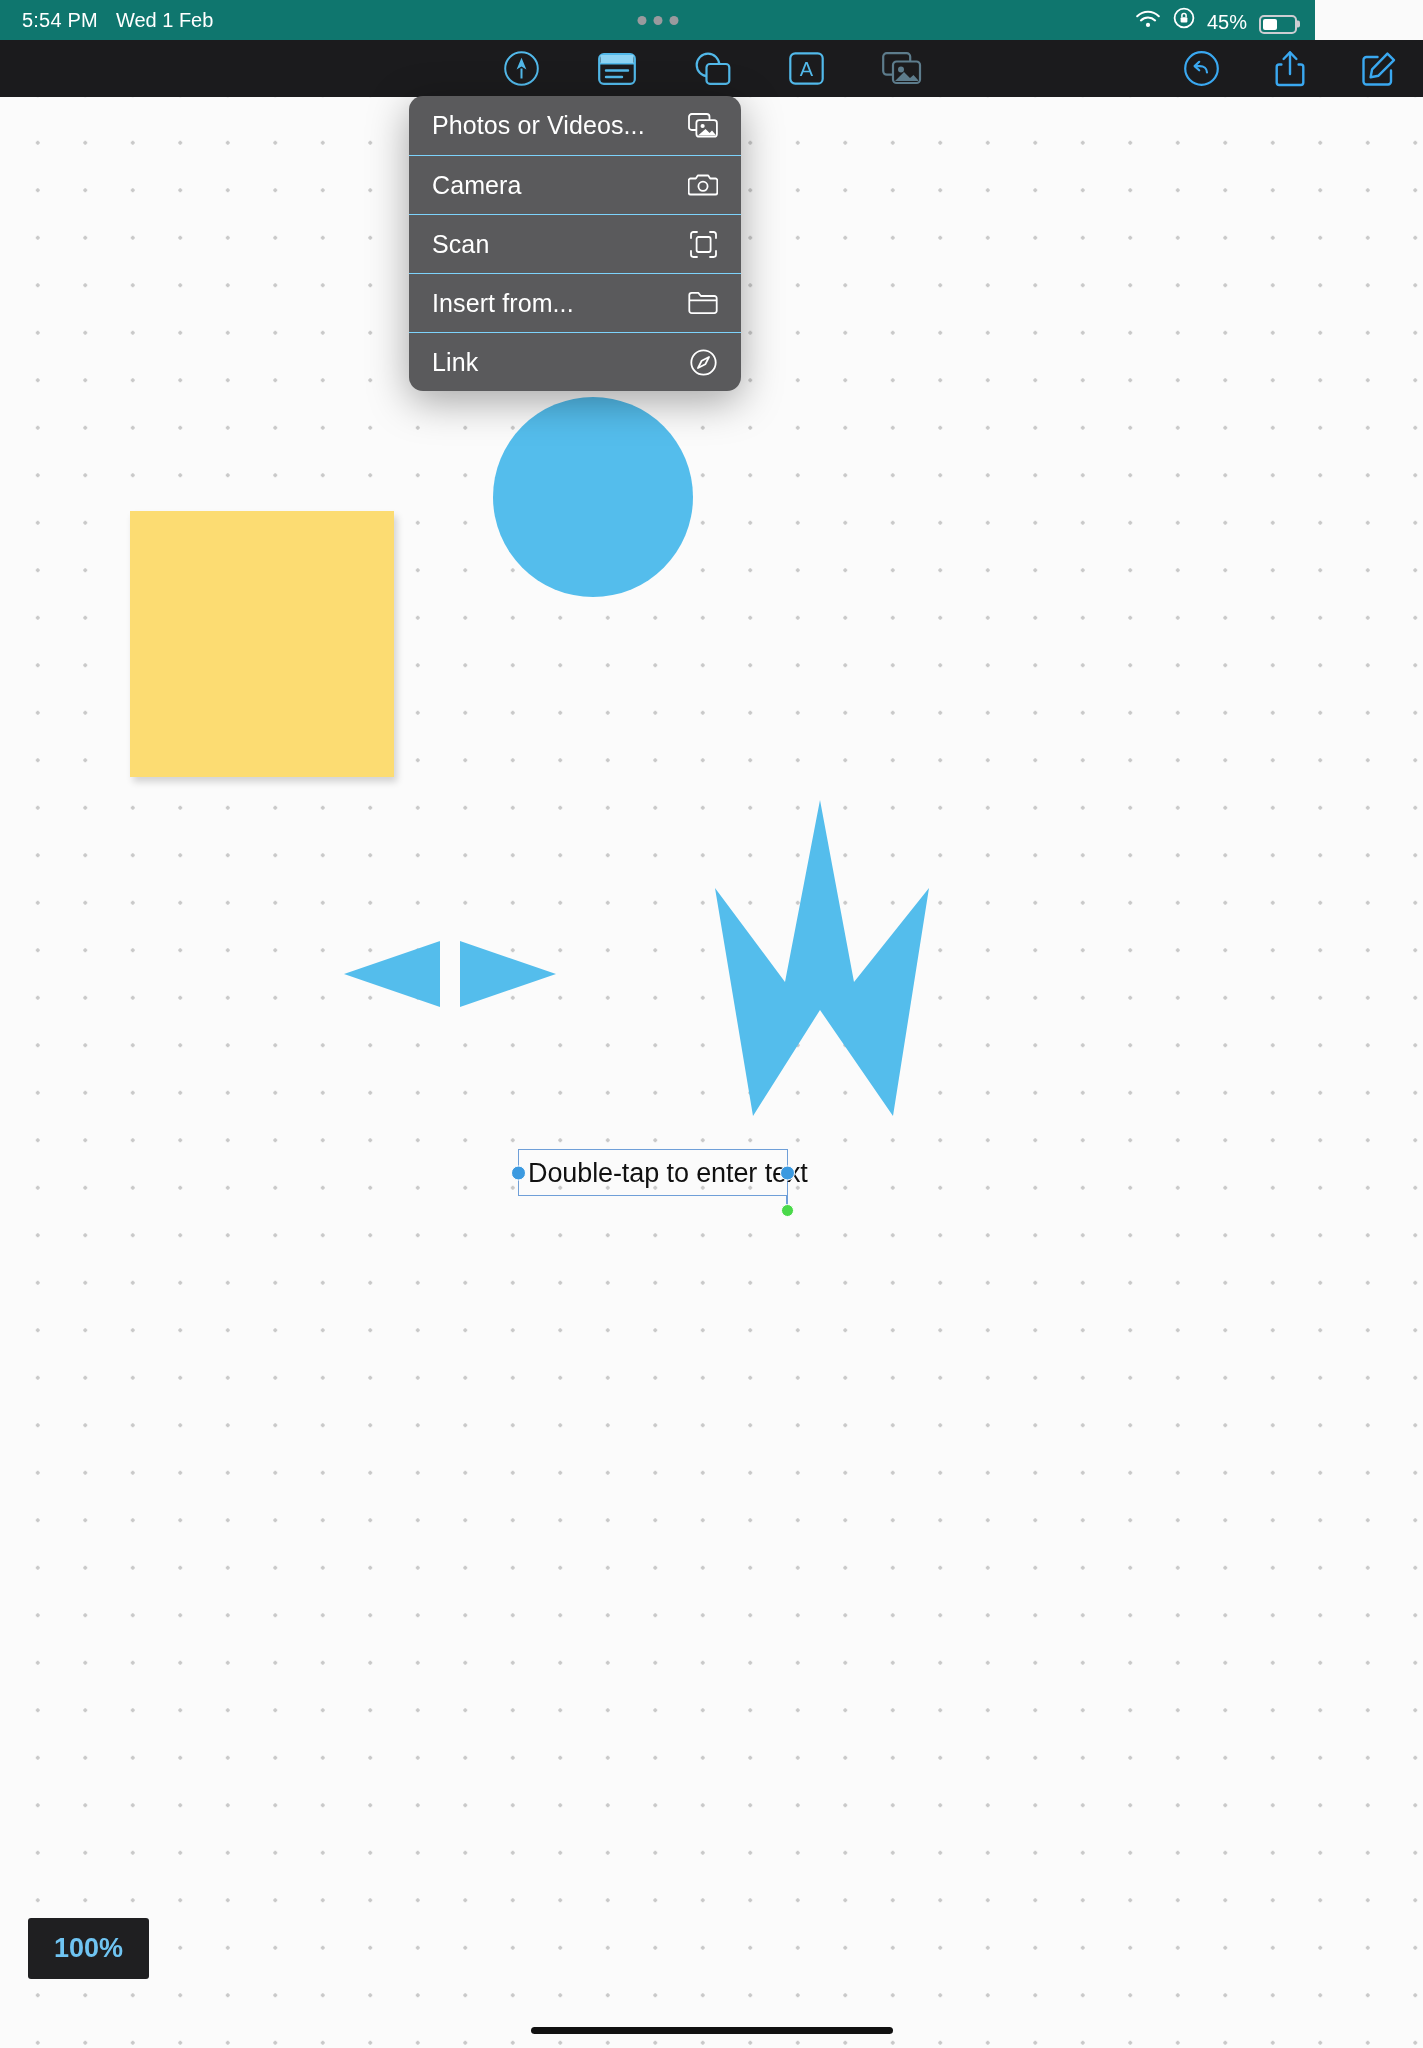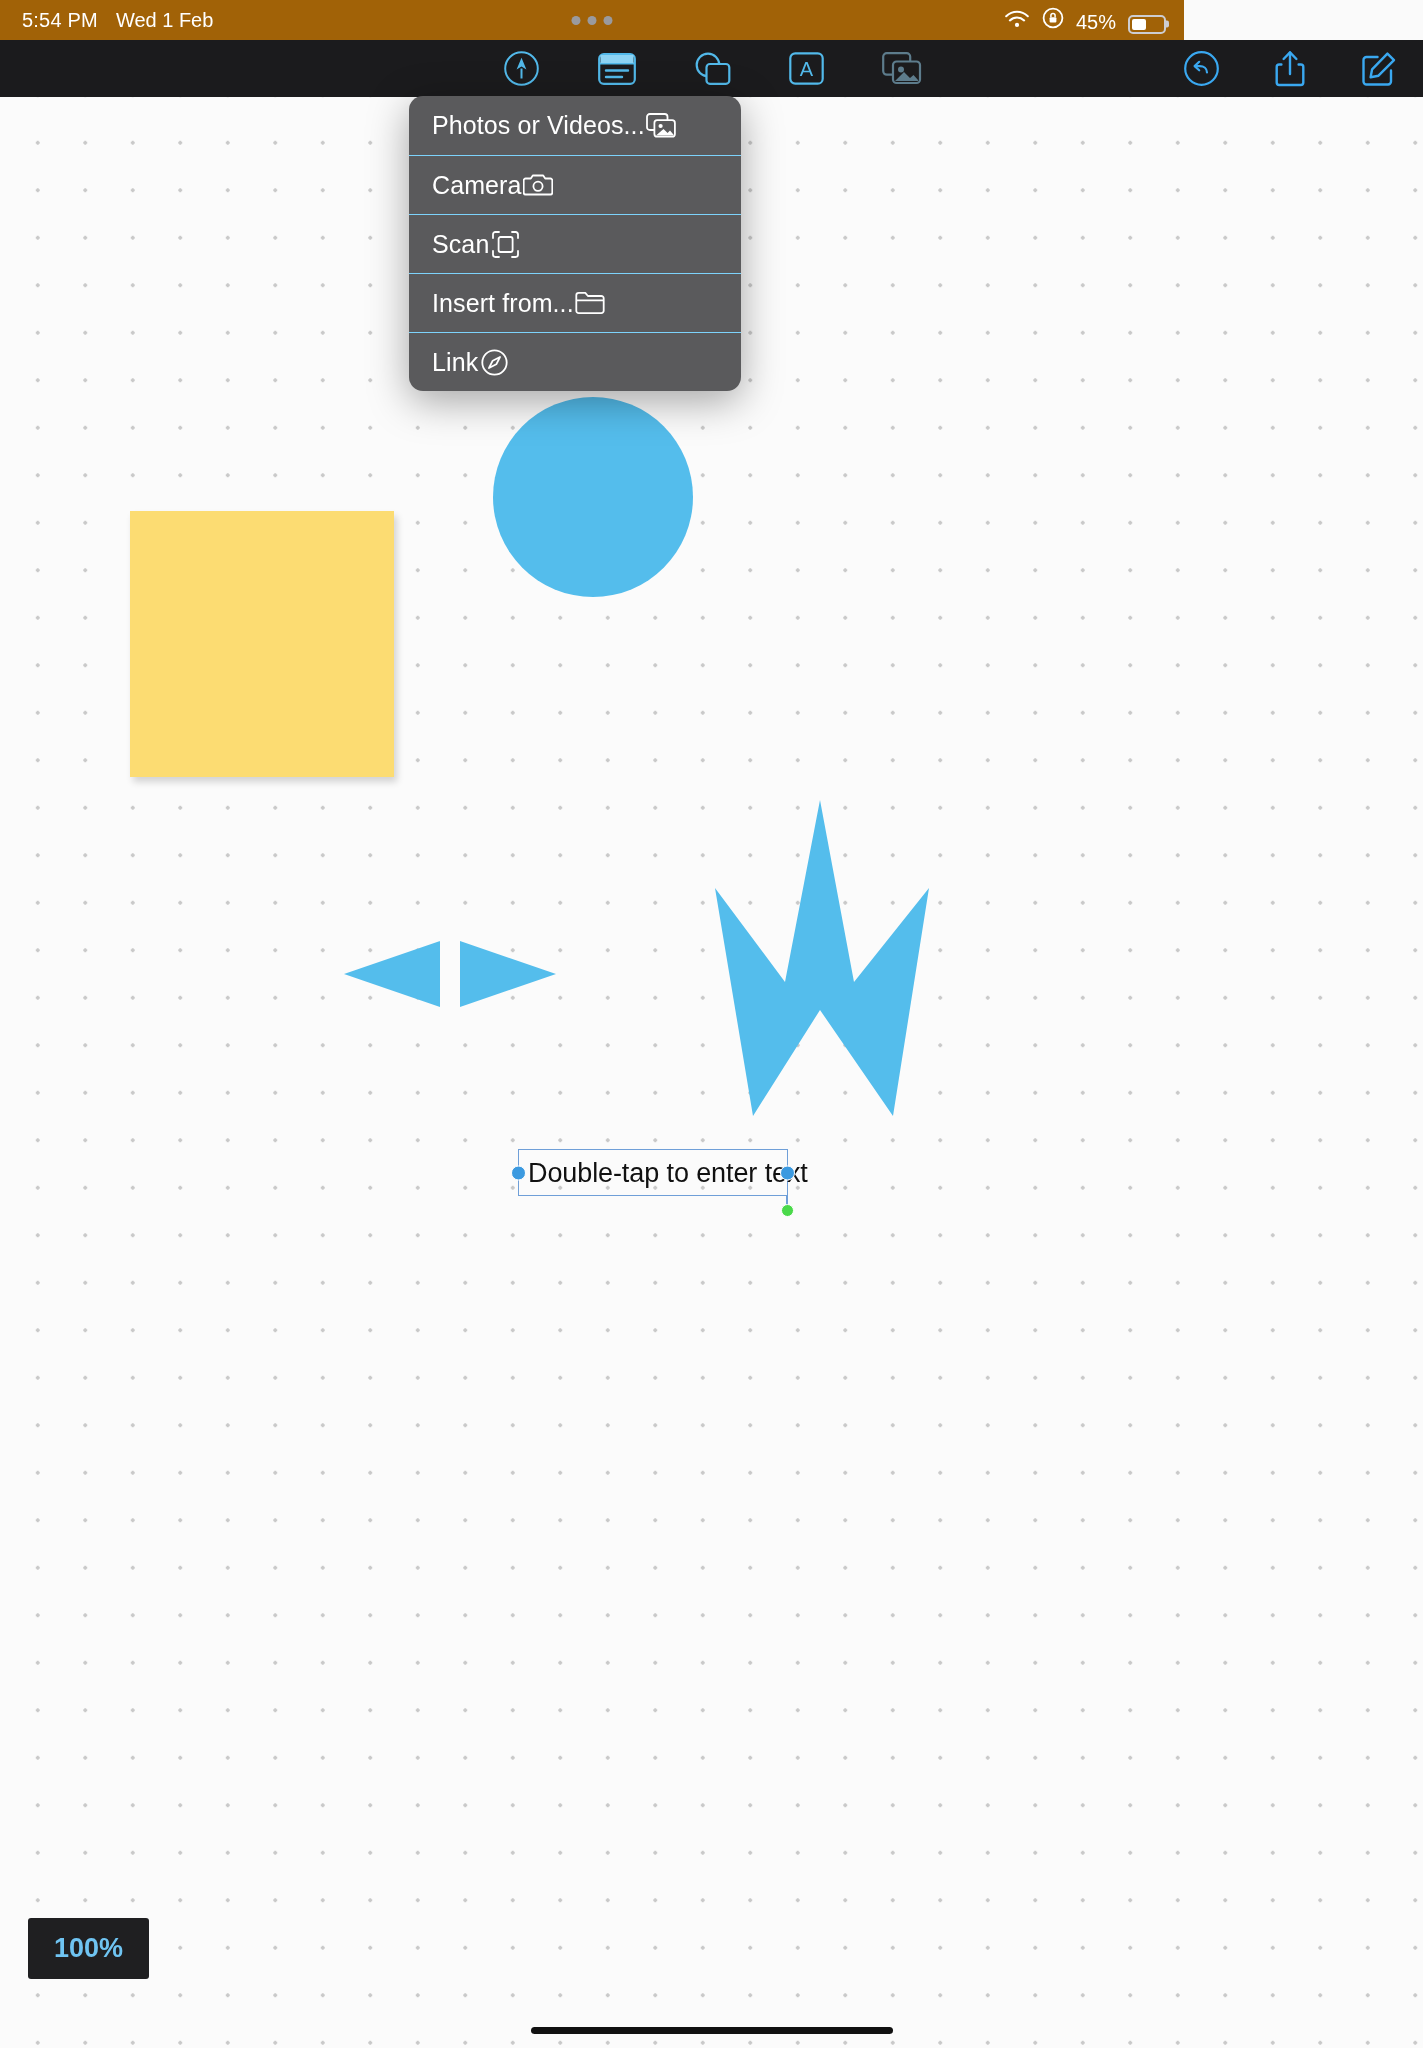--- a/index.html
+++ b/index.html
@@ -6,22 +6,22 @@
   html,body { width:1423px; height:2048px; }
   body {
     font-family:"Liberation Sans", sans-serif;
     background:#fafafa;
     overflow:hidden;
     position:relative;
   }
 
   
   #status-bar {
-    position:absolute; top:0; left:0; width:1184px; height:40px;
-    background:#a16207; color:#fff;
+    position:absolute; top:0; left:0; width:1315px; height:40px;
+    background:#0f766e; color:#fff;
     display:flex; align-items:center;
     font-size:20px; z-index:60;
   }
   #status-left { position:absolute; left:22px; display:flex; align-items:center; gap:18px; }
   #status-left .time { font-weight:400; letter-spacing:.2px; }
   #status-left .date { font-weight:400; }
   #status-center {
     position:absolute; left:50%; transform:translateX(-50%);
     display:flex; gap:7px; align-items:center;
   }
@@ -125,20 +125,21 @@
   
   #media-menu {
     position:absolute; left:409px; top:96px; width:332px;
     background:#5a5a5c; border-radius:14px; overflow:hidden;
     box-shadow:0 10px 40px rgba(0,0,0,.35);
     z-index:70;
   }
   .menu-item {
     height:59px; display:flex; align-items:center;
     padding:0 22px 0 23px; color:#fff; font-size:25px;
+    justify-content:space-between;
   }
   .menu-item + .menu-item { border-top:1px solid #7dd3fc; }
   .menu-item .mi-label { letter-spacing:.1px; }
   .menu-item .mi-icon { display:flex; align-items:center; justify-content:center; width:32px; height:30px; }
 </style>
 </head>
 <body>
 
 <div id="status-bar">
   <div id="status-left">

